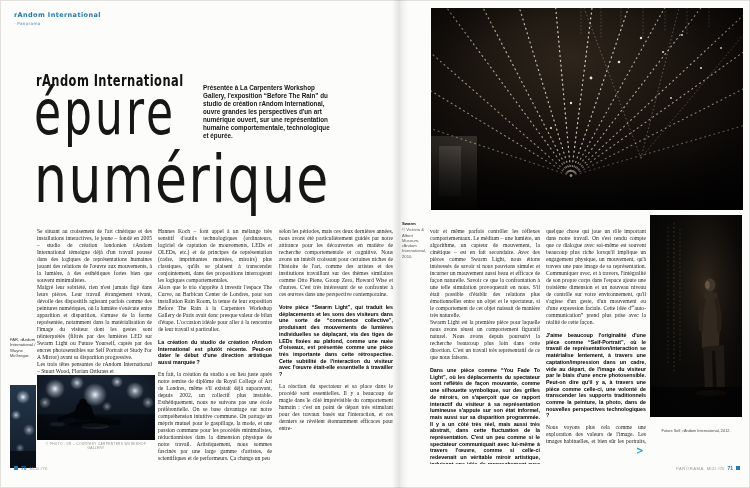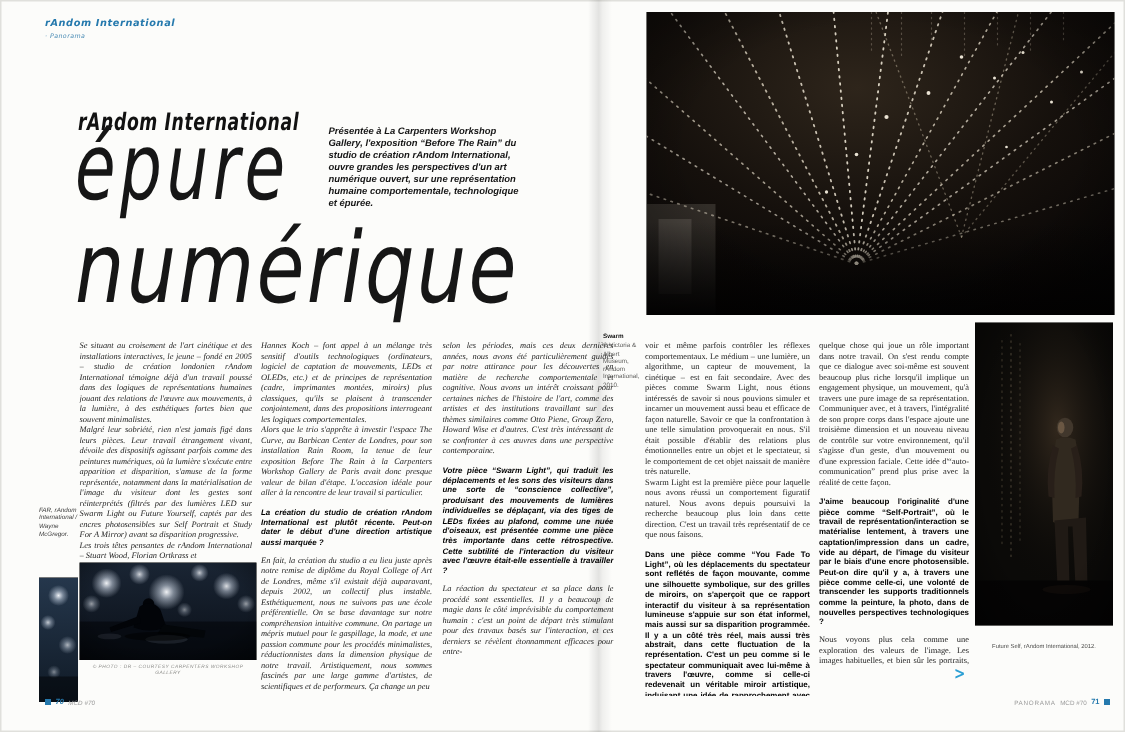--- a/index.html
+++ b/index.html
@@ -1,20 +1,20 @@
 <!DOCTYPE html>
 <html><head>
 <meta charset="utf-8">
 <style>
   html,body{margin:0;padding:0;background:#e9e9e6;}
   .spread{position:relative;width:750px;height:488px;background:#fcfcfa;overflow:hidden;
           font-family:"Liberation Serif",serif;color:#1c1c1c;
           box-shadow:inset 0 0 0 1px #e0e0dc;}
   .page{position:absolute;top:0;height:488px;}
-  .page-left{left:16px;width:400px;font-style:italic;}
+  .page-left{left:0;width:400px;}
   .page-right{left:400px;width:350px;}
   .fold{position:absolute;left:392px;top:0;width:16px;height:488px;pointer-events:none;
         background:linear-gradient(90deg,rgba(0,0,0,0) 0%,rgba(0,0,0,0.10) 45%,rgba(0,0,0,0.05) 60%,rgba(0,0,0,0) 100%);}
 
   
   .logo{position:absolute;left:14px;top:12px;font-family:"DejaVu Sans",sans-serif;
         font-weight:700;font-size:6.5px;letter-spacing:.4px;color:#2579ad;line-height:7px;}
   .logo-sub{font-weight:400;font-size:4.2px;letter-spacing:.3px;color:#4b8cb5;margin-top:1px;}
 
   

